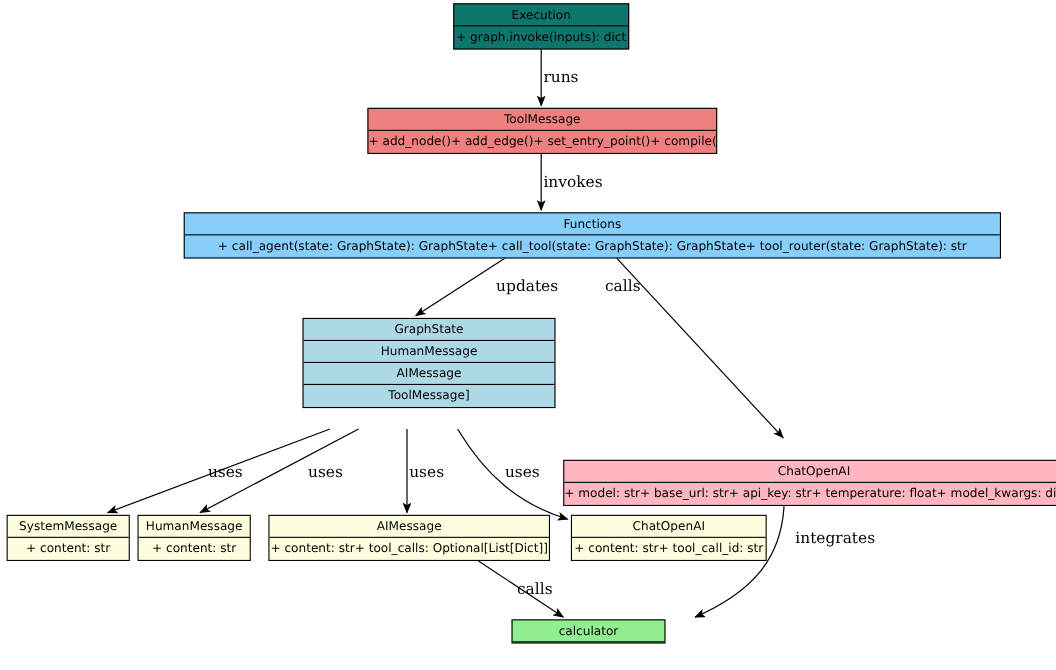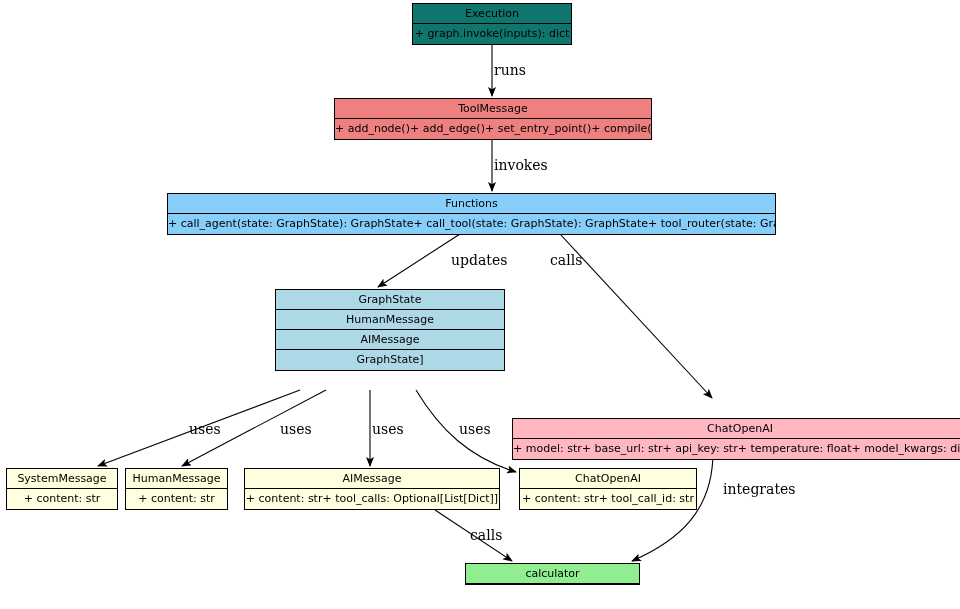--- a/index.html
+++ b/index.html
@@ -111,30 +111,30 @@
   <div class="uml-class" style="left:412px; top:3px; width:160px; background:#0f766e;">
     <div class="uml-row uml-title">Execution</div>
     <div class="uml-row uml-attr">+ graph.invoke(inputs): dict</div>
   </div>
 
   <div class="uml-class" style="left:334px; top:98px; width:318px; background:#f08080;">
     <div class="uml-row uml-title">ToolMessage</div>
     <div class="uml-row uml-attr">+ add_node()+ add_edge()+ set_entry_point()+ compile()</div>
   </div>
 
-  <div class="uml-class" style="left:167px; top:193px; width:609px; background:#87cefa;">
+  <div class="uml-class" style="left:167px; top:193px; width:743px; background:#87cefa;">
     <div class="uml-row uml-title">Functions</div>
     <div class="uml-row uml-attr">+ call_agent(state: GraphState): GraphState+ call_tool(state: GraphState): GraphState+ tool_router(state: GraphState): str</div>
   </div>
 
   <div class="uml-class" style="left:275px; top:289px; width:230px; background:#add8e6;">
     <div class="uml-row uml-title">GraphState</div>
     <div class="uml-row uml-attr">HumanMessage</div>
     <div class="uml-row uml-attr">AIMessage</div>
-    <div class="uml-row uml-attr">GraphState]</div>
+    <div class="uml-row uml-attr">ToolMessage]</div>
   </div>
 
   <div class="uml-class" style="left:512px; top:400px; width:456px; background:#ffb6c1;margin-top:18px;">
     <div class="uml-row uml-title">ChatOpenAI</div>
     <div class="uml-row uml-attr">+ model: str+ base_url: str+ api_key: str+ temperature: float+ model_kwargs: dict</div>
   </div>
 
   <div class="uml-class" style="left:6px; top:468px; width:112px; background:#ffffe0;">
     <div class="uml-row uml-title">SystemMessage</div>
     <div class="uml-row uml-attr">+ content: str</div>
@@ -148,17 +148,17 @@
   <div class="uml-class" style="left:244px; top:468px; width:256px; background:#ffffe0;">
     <div class="uml-row uml-title">AIMessage</div>
     <div class="uml-row uml-attr">+ content: str+ tool_calls: Optional[List[Dict]]</div>
   </div>
 
   <div class="uml-class" style="left:519px; top:468px; width:178px; background:#ffffe0;">
     <div class="uml-row uml-title">ChatOpenAI</div>
     <div class="uml-row uml-attr">+ content: str+ tool_call_id: str</div>
   </div>
 
-  <div class="uml-class" style="left:465px; top:563px; width:175px; background:#90ee90;">
+  <div class="uml-class" style="left:465px; top:563px; width:140px; background:#90ee90;">
     <div class="uml-row uml-title">calculator</div>
   </div>
 
 </div>
 
 </body></html>

